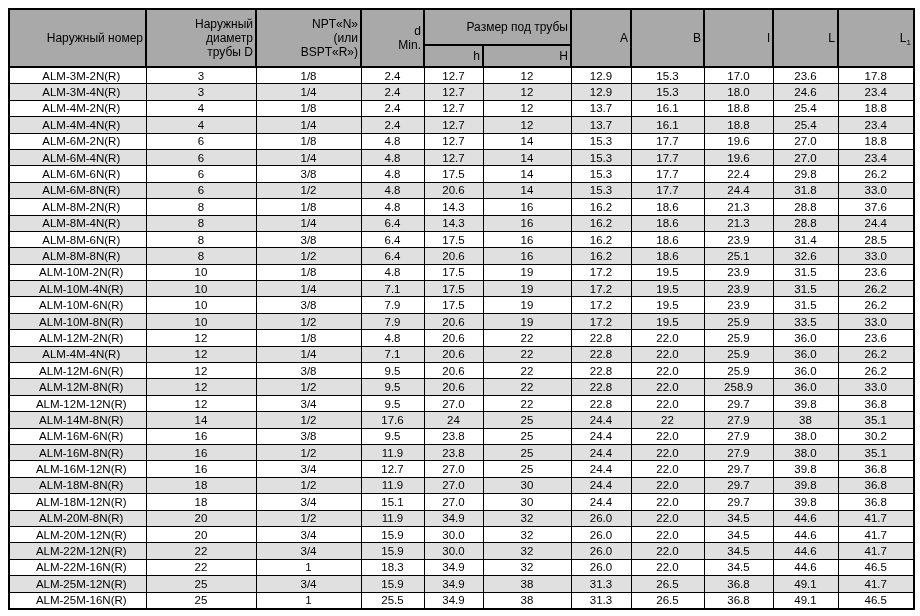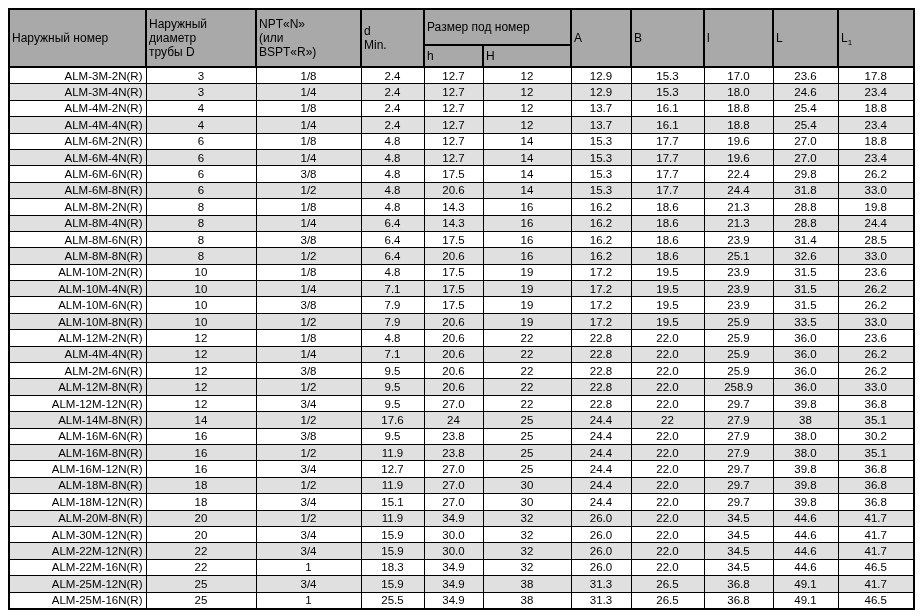--- a/index.html
+++ b/index.html
@@ -26,39 +26,39 @@
     table-layout: fixed;
     width: 905px;
     border: 2px solid var(--border-c);
   }
   table.spec th {
     background: var(--header-bg);
     border: 2px solid var(--border-c);
     font-weight: normal;
     font-size: 12px;
     line-height: 14px;
-    text-align: left;
+    text-align: right;
     vertical-align: middle;
     white-space: pre-line;
     padding: 1px 2px;
   }
   table.spec td {
     border: 1px solid var(--border-c);
     font-size: 11.5px;
     line-height: 14px;
     height: 15.4px;
     text-align: center;
     vertical-align: middle;
     padding: 0 3px;
     background: #ffffff;
     overflow: hidden;
     white-space: nowrap;
   }
   table.spec td.left {
-    text-align: right;
+    text-align: center;
     padding-left: 10px;
   }
   table.spec tr.alt td {
     background: var(--alt-bg);
   }
   tr.hdr-top { height: 36px; }
   tr.hdr-sub { height: 22px; }
   th sub {
     font-size: 8px;
     line-height: 0;
@@ -86,21 +86,21 @@
       <tr class="hdr-top">
         <th rowspan="2">Наружный номер</th>
         <th rowspan="2">Наружный
 диаметр
 трубы D</th>
         <th rowspan="2">NPT«N»
 (или
 BSPT«R»)</th>
         <th rowspan="2">d
 Min.</th>
-        <th colspan="2">Размер под номер</th>
+        <th colspan="2">Размер под трубы</th>
         <th rowspan="2">A</th>
         <th rowspan="2">B</th>
         <th rowspan="2">l</th>
         <th rowspan="2">L</th>
         <th rowspan="2"><span>L</span><sub>1</sub></th>
       </tr>
       <tr class="hdr-sub">
         <th>h</th>
         <th>H</th>
       </tr>
@@ -214,21 +214,21 @@
           <td class="left">ALM-8M-2N(R)</td>
           <td>8</td>
           <td>1/8</td>
           <td>4.8</td>
           <td>14.3</td>
           <td>16</td>
           <td>16.2</td>
           <td>18.6</td>
           <td>21.3</td>
           <td>28.8</td>
-          <td>19.8</td>
+          <td>37.6</td>
         </tr>
         <tr class="alt">
           <td class="left">ALM-8M-4N(R)</td>
           <td>8</td>
           <td>1/4</td>
           <td>6.4</td>
           <td>14.3</td>
           <td>16</td>
           <td>16.2</td>
           <td>18.6</td>
@@ -334,21 +334,21 @@
           <td>7.1</td>
           <td>20.6</td>
           <td>22</td>
           <td>22.8</td>
           <td>22.0</td>
           <td>25.9</td>
           <td>36.0</td>
           <td>26.2</td>
         </tr>
         <tr>
-          <td class="left">ALM-2M-6N(R)</td>
+          <td class="left">ALM-12M-6N(R)</td>
           <td>12</td>
           <td>3/8</td>
           <td>9.5</td>
           <td>20.6</td>
           <td>22</td>
           <td>22.8</td>
           <td>22.0</td>
           <td>25.9</td>
           <td>36.0</td>
           <td>26.2</td>
@@ -464,21 +464,21 @@
           <td>11.9</td>
           <td>34.9</td>
           <td>32</td>
           <td>26.0</td>
           <td>22.0</td>
           <td>34.5</td>
           <td>44.6</td>
           <td>41.7</td>
         </tr>
         <tr>
-          <td class="left">ALM-30M-12N(R)</td>
+          <td class="left">ALM-20M-12N(R)</td>
           <td>20</td>
           <td>3/4</td>
           <td>15.9</td>
           <td>30.0</td>
           <td>32</td>
           <td>26.0</td>
           <td>22.0</td>
           <td>34.5</td>
           <td>44.6</td>
           <td>41.7</td>

